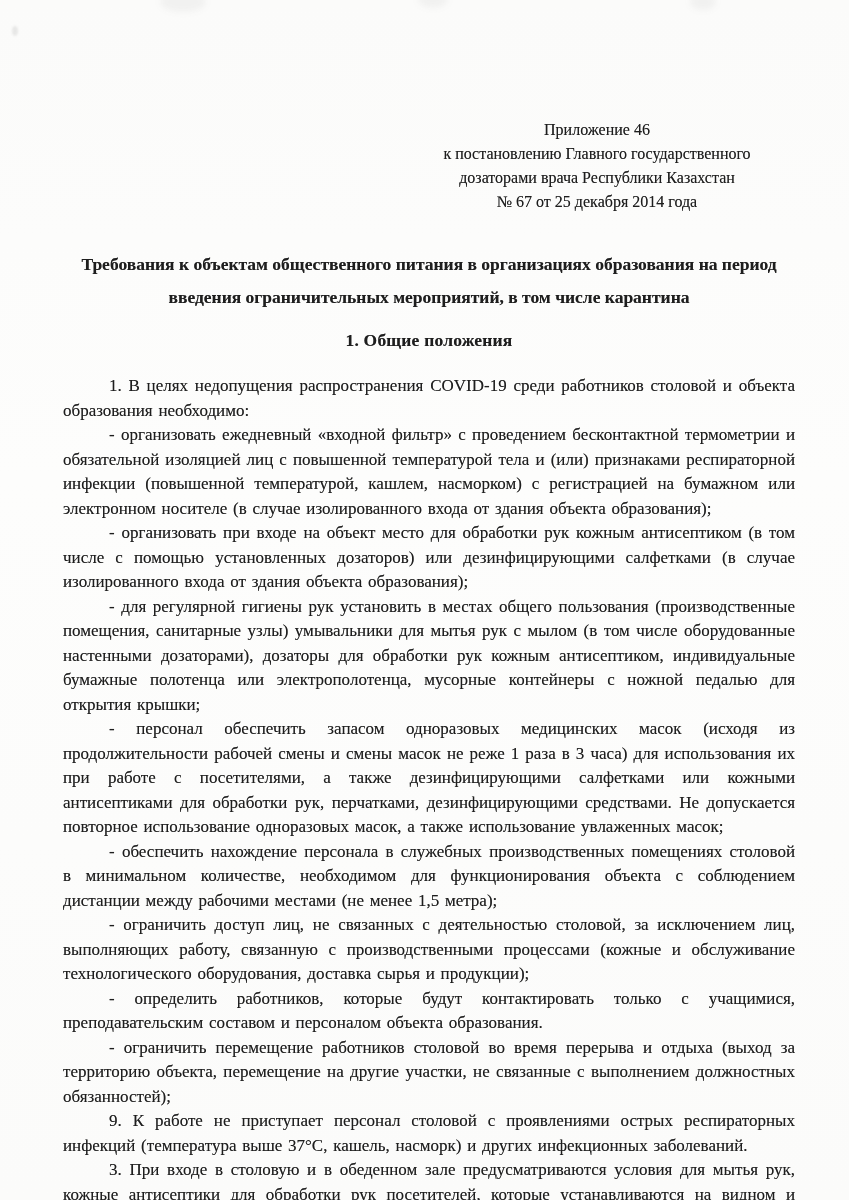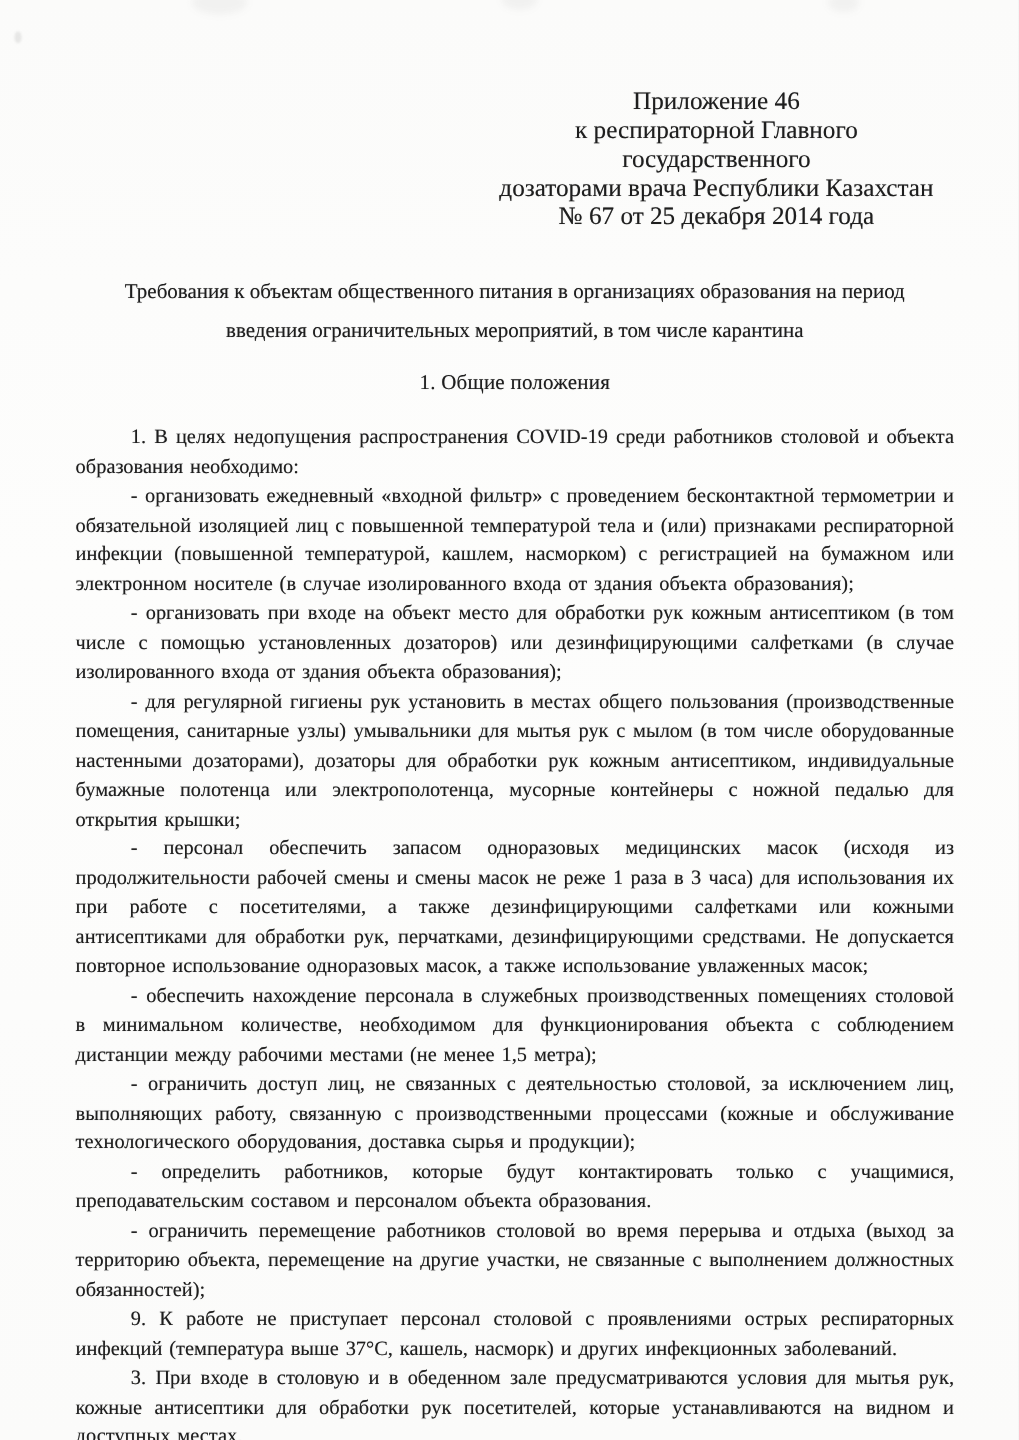--- a/index.html
+++ b/index.html
@@ -31,38 +31,39 @@
   .a1 { left: 160px; top: -8px; width: 46px; height: 20px; }
   .a2 { left: 418px; top: -10px; width: 30px; height: 18px; }
   .a3 { left: 690px; top: -6px; width: 26px; height: 16px; }
   .a4 { left: 12px; top: 26px; width: 6px; height: 10px; background: rgba(90,90,90,0.12); filter: blur(1px); }
 
   .doc-header {
     margin-left: auto;
     margin-right: 2px;
     width: 392px;
     text-align: center;
-    font-size: 21px;
+    font-size: 16px;
     line-height: 24px;
+    margin-top: 46px;
   }
   .doc-header p { margin: 0; }
 
   .doc-title {
     margin: 34px 6px 0 6px;
     text-align: center;
     font-size: 17.5px;
-    font-weight: normal;
+    font-weight: bold;
     line-height: 33px;
   }
 
   .section-heading {
     margin: 14px 0 0 0;
     text-align: center;
     font-size: 17.5px;
-    font-weight: normal;
+    font-weight: bold;
     line-height: 24px;
     letter-spacing: 0.2px;
   }
 
   .doc-body {
     margin-top: 22px;
     font-size: 17px;
     line-height: 24.5px;
     text-align: justify;
   }
@@ -76,21 +77,21 @@
 <body>
 
 <div class="page">
   <div class="artifact a1"></div>
   <div class="artifact a2"></div>
   <div class="artifact a3"></div>
   <div class="artifact a4"></div>
 
   <div class="doc-header">
     <p>Приложение 46</p>
-    <p>к респираторной Главного государственного</p>
+    <p>к постановлению Главного государственного</p>
     <p>дозаторами врача Республики Казахстан</p>
     <p>№ 67 от 25 декабря 2014 года</p>
   </div>
 
   <h1 class="doc-title">Требования к объектам общественного питания в организациях образования на период введения ограничительных мероприятий, в том числе карантина</h1>
 
   <h2 class="section-heading">1. Общие положения</h2>
 
   <div class="doc-body">
     <p>1. В целях недопущения распространения COVID-19 среди работников столовой и объекта образования необходимо:</p>

